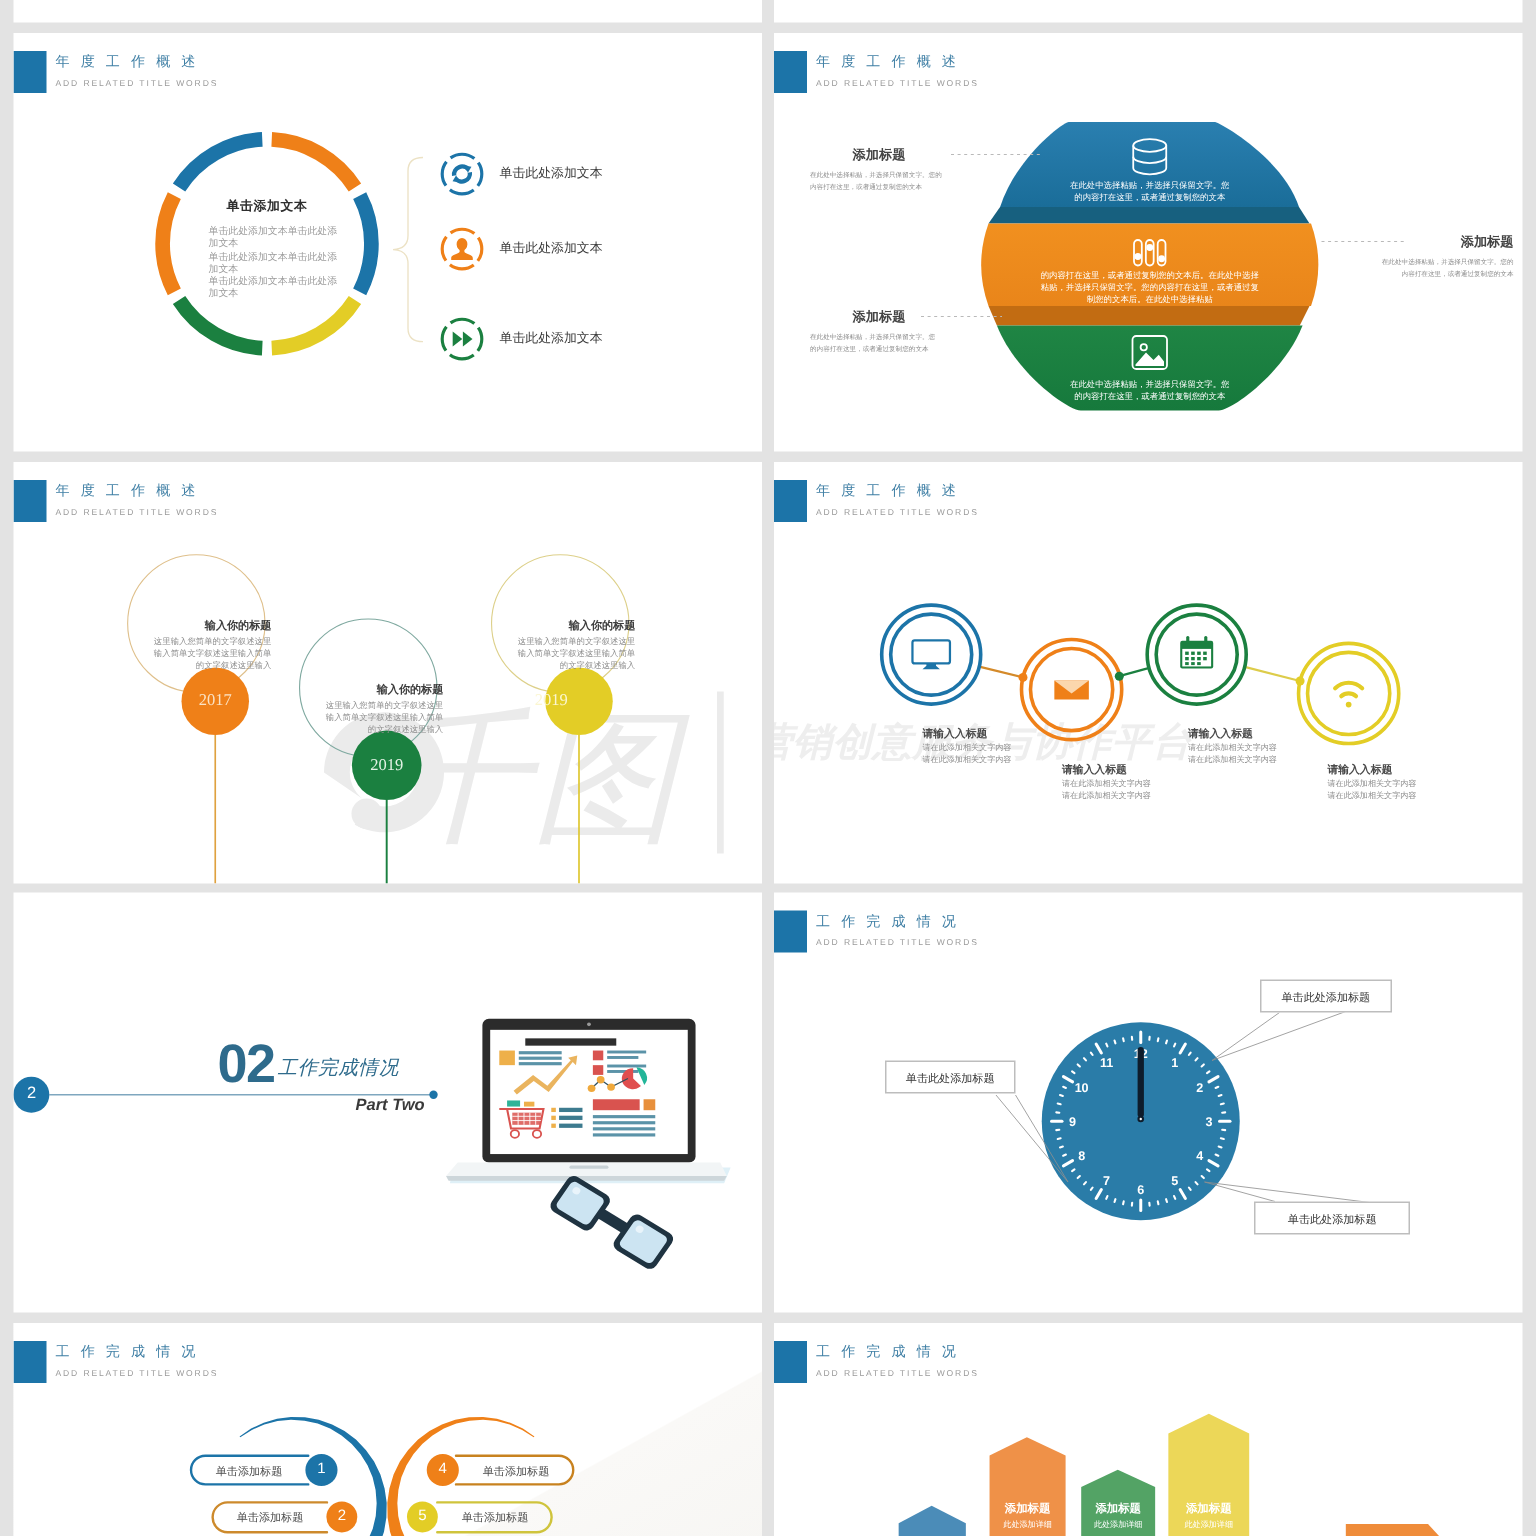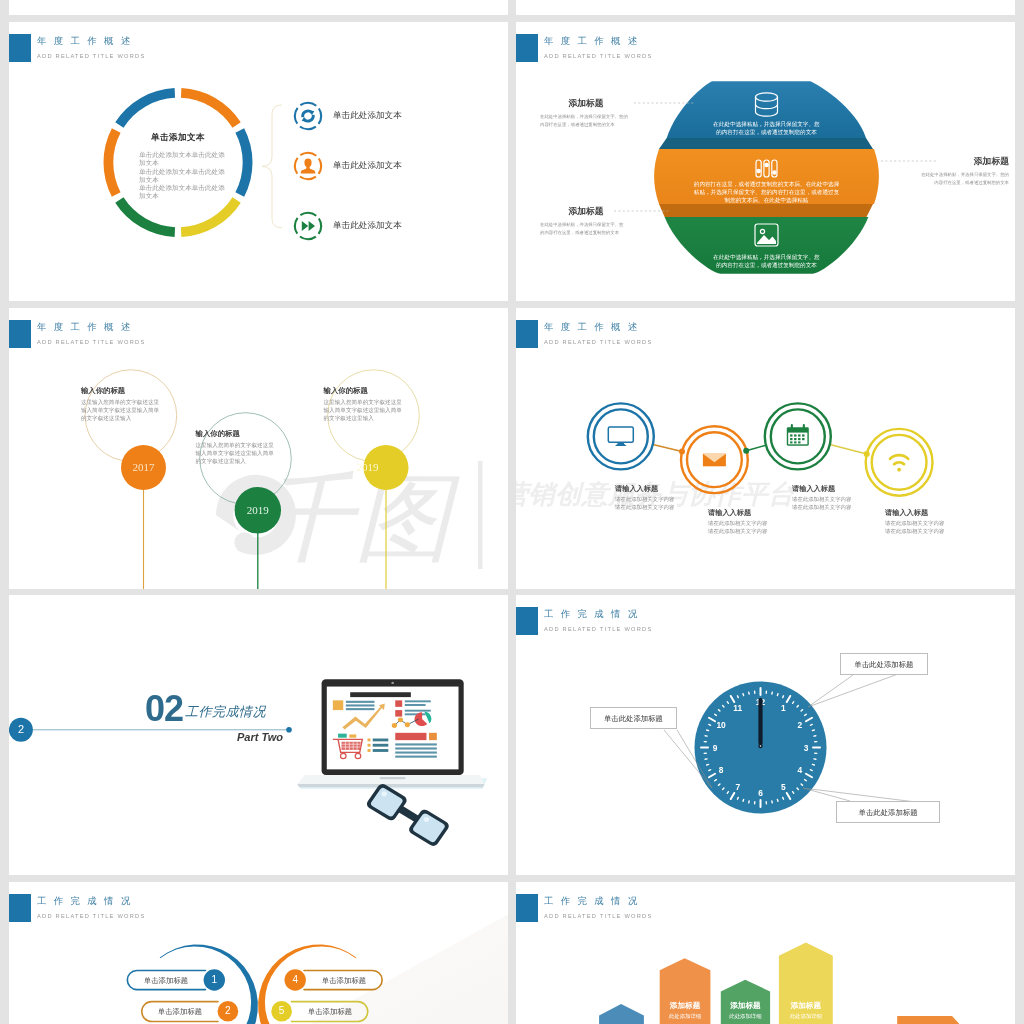--- a/index.html
+++ b/index.html
@@ -32,21 +32,21 @@
   .s2-bt{position:absolute;left:150px;width:201px;text-align:center;font-size:5.6px;line-height:8.2px;color:#fff;white-space:pre;}
   .s2-co{position:absolute;width:125px;}
   .s2-co-l{left:24px;}
   .s2-co-l .s2-cot{text-align:center;width:86px;margin-left:3px;}
   .s2-co-r{left:368px;text-align:right;}
   .s2-cot{font-size:8.8px;font-weight:bold;color:#444;}
   .s2-cob{margin-top:3px;font-size:4.4px;line-height:8.4px;color:#8d8d8d;white-space:pre;}
   
   .wm{position:absolute;left:144px;top:153px;font-style:italic;}
   .s3-y{position:absolute;width:45px;text-align:center;font-size:11px;font-family:"Liberation Serif",serif;}
-  .s3-box{position:absolute;width:100px;text-align:left;}
+  .s3-box{position:absolute;width:100px;text-align:right;margin-top:26px;}
   .s3-h{font-size:7.4px;font-weight:bold;color:#3d3d3d;}
   .s3-b{margin-top:2.5px;font-size:5.6px;line-height:8.2px;color:#8d8d8d;white-space:pre;}
   
   .wm2{left:-14px;top:162px;color:#eeeeee;font-size:26px;line-height:48px;letter-spacing:0.6px;font-weight:bold;}
   .s4-t{position:absolute;margin-left:19px;}
   .s4-h{font-size:7.2px;font-weight:bold;color:#4a4a4a;}
   .s4-b{margin-top:2px;font-size:5.4px;line-height:7.6px;color:#8d8d8d;white-space:pre;}
   
   .s5-bn{position:absolute;left:0;top:128px;width:24px;text-align:center;font-size:11px;color:#fff;}
   .s5-num{position:absolute;left:136px;top:93px;font-size:36px;font-weight:bold;color:#2e6b8c;letter-spacing:-1px;}

